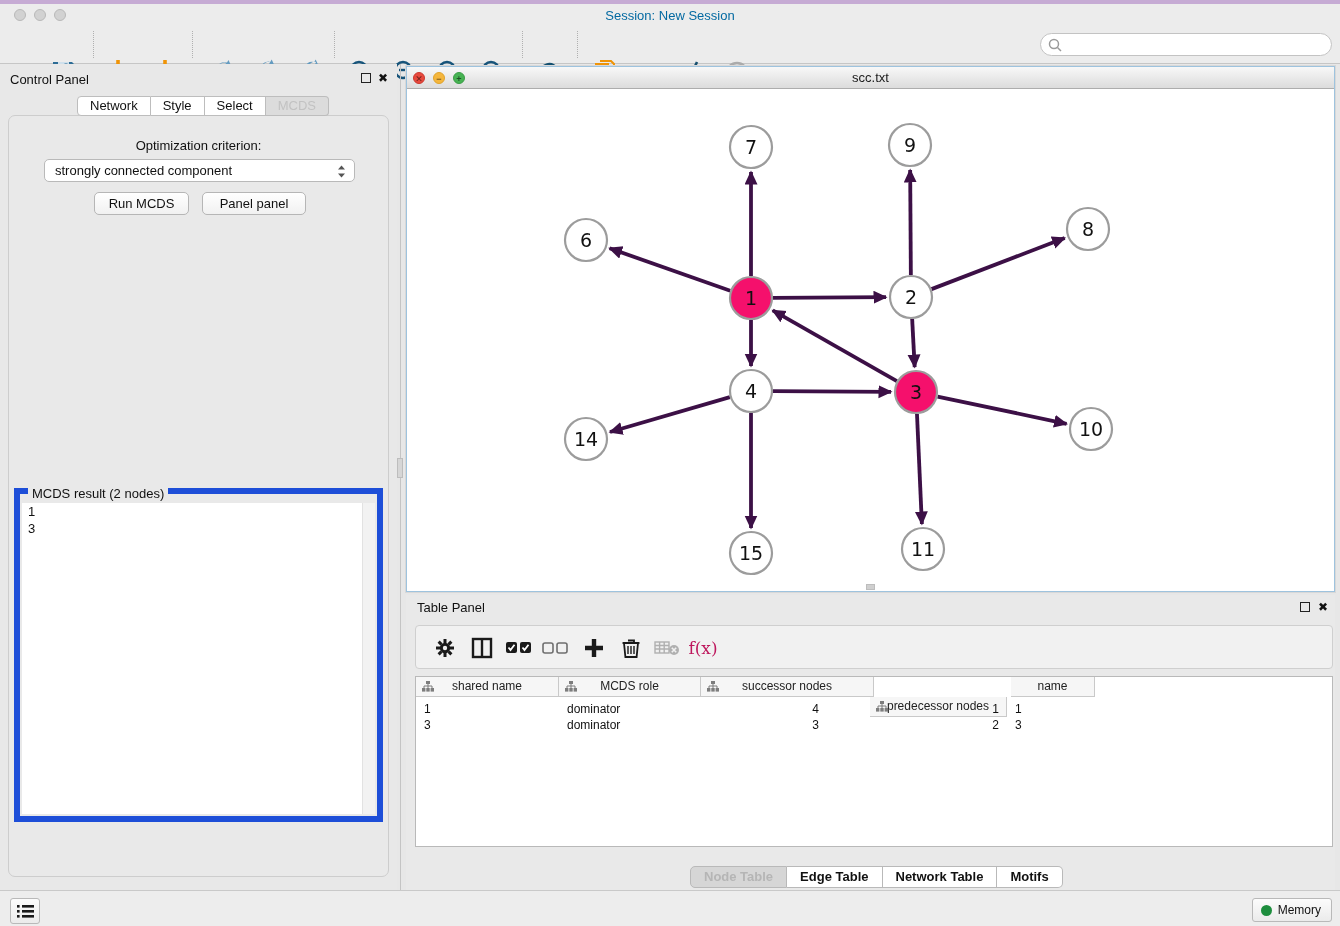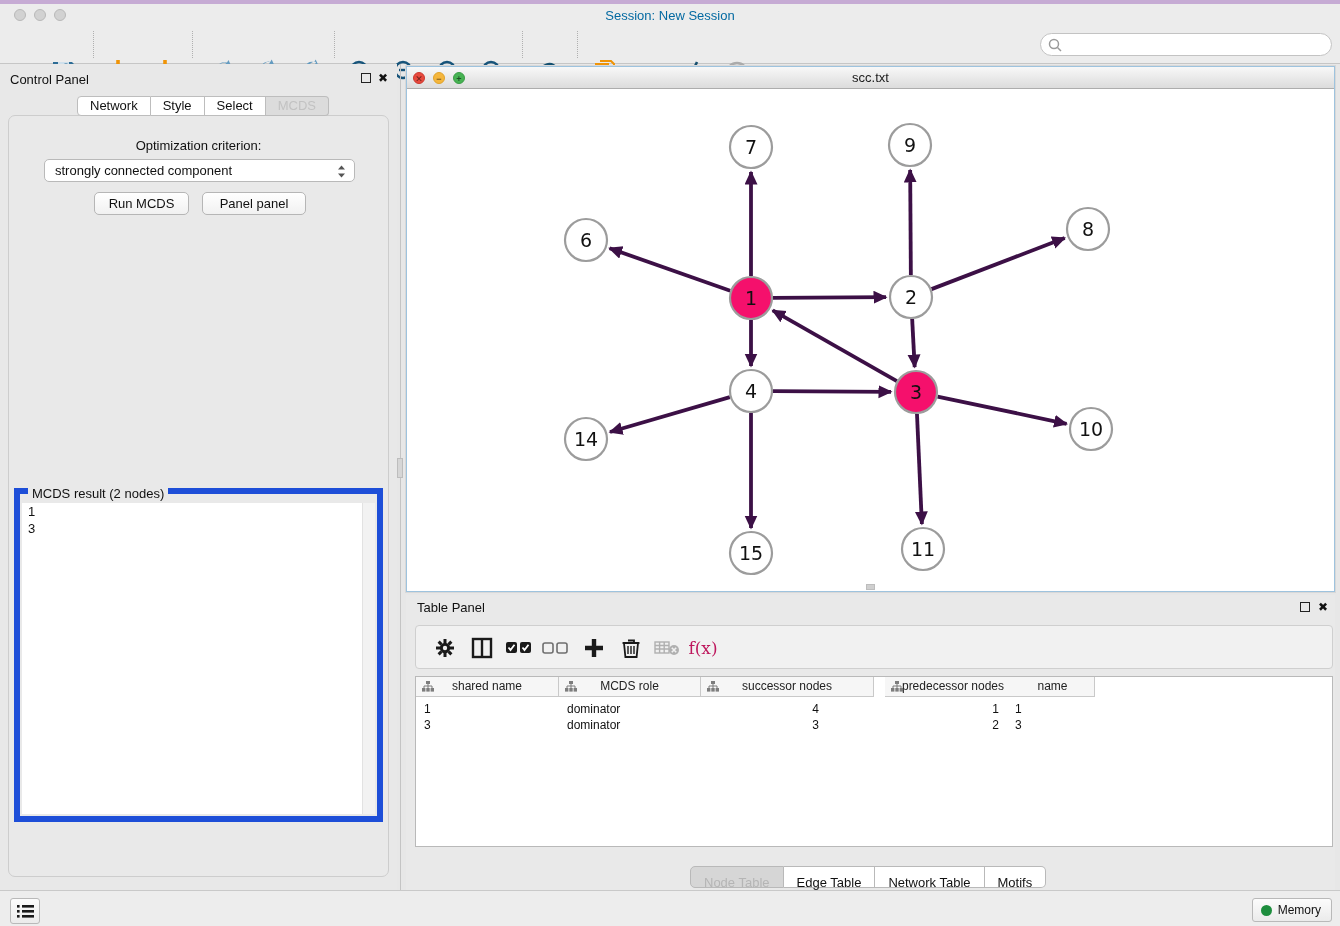--- a/index.html
+++ b/index.html
@@ -50,21 +50,21 @@
 #tp-toolbar{position:absolute;left:9px;top:30px;width:918px;height:44px;background:#f1f1f1;border:1px solid #cfcfcf;border-radius:4px}
 .tp-icon{position:absolute;top:7px;width:30px;height:30px;display:flex;align-items:center;justify-content:center}
 #fx-label{font-family:"DejaVu Serif","Liberation Serif",serif;font-size:17px;color:#be185d}
 #tp-table{position:absolute;left:9px;top:81px;width:918px;height:171px;background:#fff;border:1px solid #b9b9b9;overflow:hidden}
 #tp-thead{position:absolute;left:0;top:0;height:20px}
 .th-cell{position:absolute;top:0;height:20px;background:#f6f6f6;border-right:1px solid #c9c9c9;border-bottom:1px solid #c9c9c9;font-size:12px;color:#222;text-align:center;line-height:19px}
 .th-cell .th-icon{position:absolute;left:6px;top:4px}
 .td-cell{position:absolute;height:16px;font-size:12px;line-height:16px;color:#111;white-space:nowrap}
 
 #tp-tabs{position:absolute;left:284px;top:271px;display:flex}
-.seg-tab{height:22px;line-height:20px;padding:6px 13px;background:#fff;border:1px solid #b9b9b9;border-left:none;font-size:13px;font-weight:400;color:#111}
+.seg-tab{height:22px;line-height:20px;padding:0 13px;background:#fff;border:1px solid #b9b9b9;border-left:none;font-size:13px;font-weight:700;color:#111}
 .seg-tab:first-child{border-left:1px solid #b9b9b9;border-radius:5px 0 0 5px}
 .seg-tab:last-child{border-radius:0 5px 5px 0}
 .seg-tab.sel{background:#d6d6d6;color:#b5b5b5}
 
 #statusbar{position:absolute;left:0;top:890px;width:1340px;height:36px;background:#ededed;border-top:1px solid #c9c9c9}
 #list-btn{position:absolute;left:10px;top:7px;width:30px;height:26px;background:linear-gradient(#fcfcfc,#ebebeb);border:1px solid #b9b9b9;border-radius:3px;display:flex;align-items:center;justify-content:center}
 #memory-btn{position:absolute;right:8px;top:7px;height:24px;padding:0 10px 0 8px;background:linear-gradient(#fcfcfc,#ebebeb);border:1px solid #b9b9b9;border-radius:3px;display:flex;align-items:center;gap:6px;font-size:12px}
 #memory-btn .dot{width:11px;height:11px;border-radius:50%;background:#1e8e3e}
 </style>
 </head>
@@ -423,21 +423,21 @@
             <rect x="8.6" y="7" width="3.4" height="3.6" fill="#7d7d7d"></rect>
             <path d="M6 3 v2 M2 7 V5 h8 v2 M6 5 v2" stroke="#7d7d7d" fill="none"></path>
           </svg><span>MCDS role</span></div>
         <div class="th-cell" style="left: 285px; width: 173px;"><svg class="th-icon" width="12" height="11" viewBox="0 0 12 11">
             <rect x="4" y="0" width="4" height="3" fill="#7d7d7d"></rect>
             <rect x="0" y="7" width="3.4" height="3.6" fill="#7d7d7d"></rect>
             <rect x="4.3" y="7" width="3.4" height="3.6" fill="#7d7d7d"></rect>
             <rect x="8.6" y="7" width="3.4" height="3.6" fill="#7d7d7d"></rect>
             <path d="M6 3 v2 M2 7 V5 h8 v2 M6 5 v2" stroke="#7d7d7d" fill="none"></path>
           </svg><span>successor nodes</span></div>
-        <div class="th-cell" style="left: 469px; width: 137px;"><svg class="th-icon" width="12" height="11" viewBox="0 0 12 11">
+        <div class="th-cell" style="left: 454px; width: 137px; margin-top: 20px;"><svg class="th-icon" width="12" height="11" viewBox="0 0 12 11">
             <rect x="4" y="0" width="4" height="3" fill="#7d7d7d"></rect>
             <rect x="0" y="7" width="3.4" height="3.6" fill="#7d7d7d"></rect>
             <rect x="4.3" y="7" width="3.4" height="3.6" fill="#7d7d7d"></rect>
             <rect x="8.6" y="7" width="3.4" height="3.6" fill="#7d7d7d"></rect>
             <path d="M6 3 v2 M2 7 V5 h8 v2 M6 5 v2" stroke="#7d7d7d" fill="none"></path>
           </svg><span>predecessor nodes</span></div>
         <div class="th-cell" style="left: 595px; width: 84px; text-align: center;"><span>name</span></div>
       </div>
     <div id="tp-tbody">
         <div class="td-cell" style="left: 0px; width: 143px; top: 24px; text-align: left; padding-left: 8px; padding-right: 0px;">1</div>

